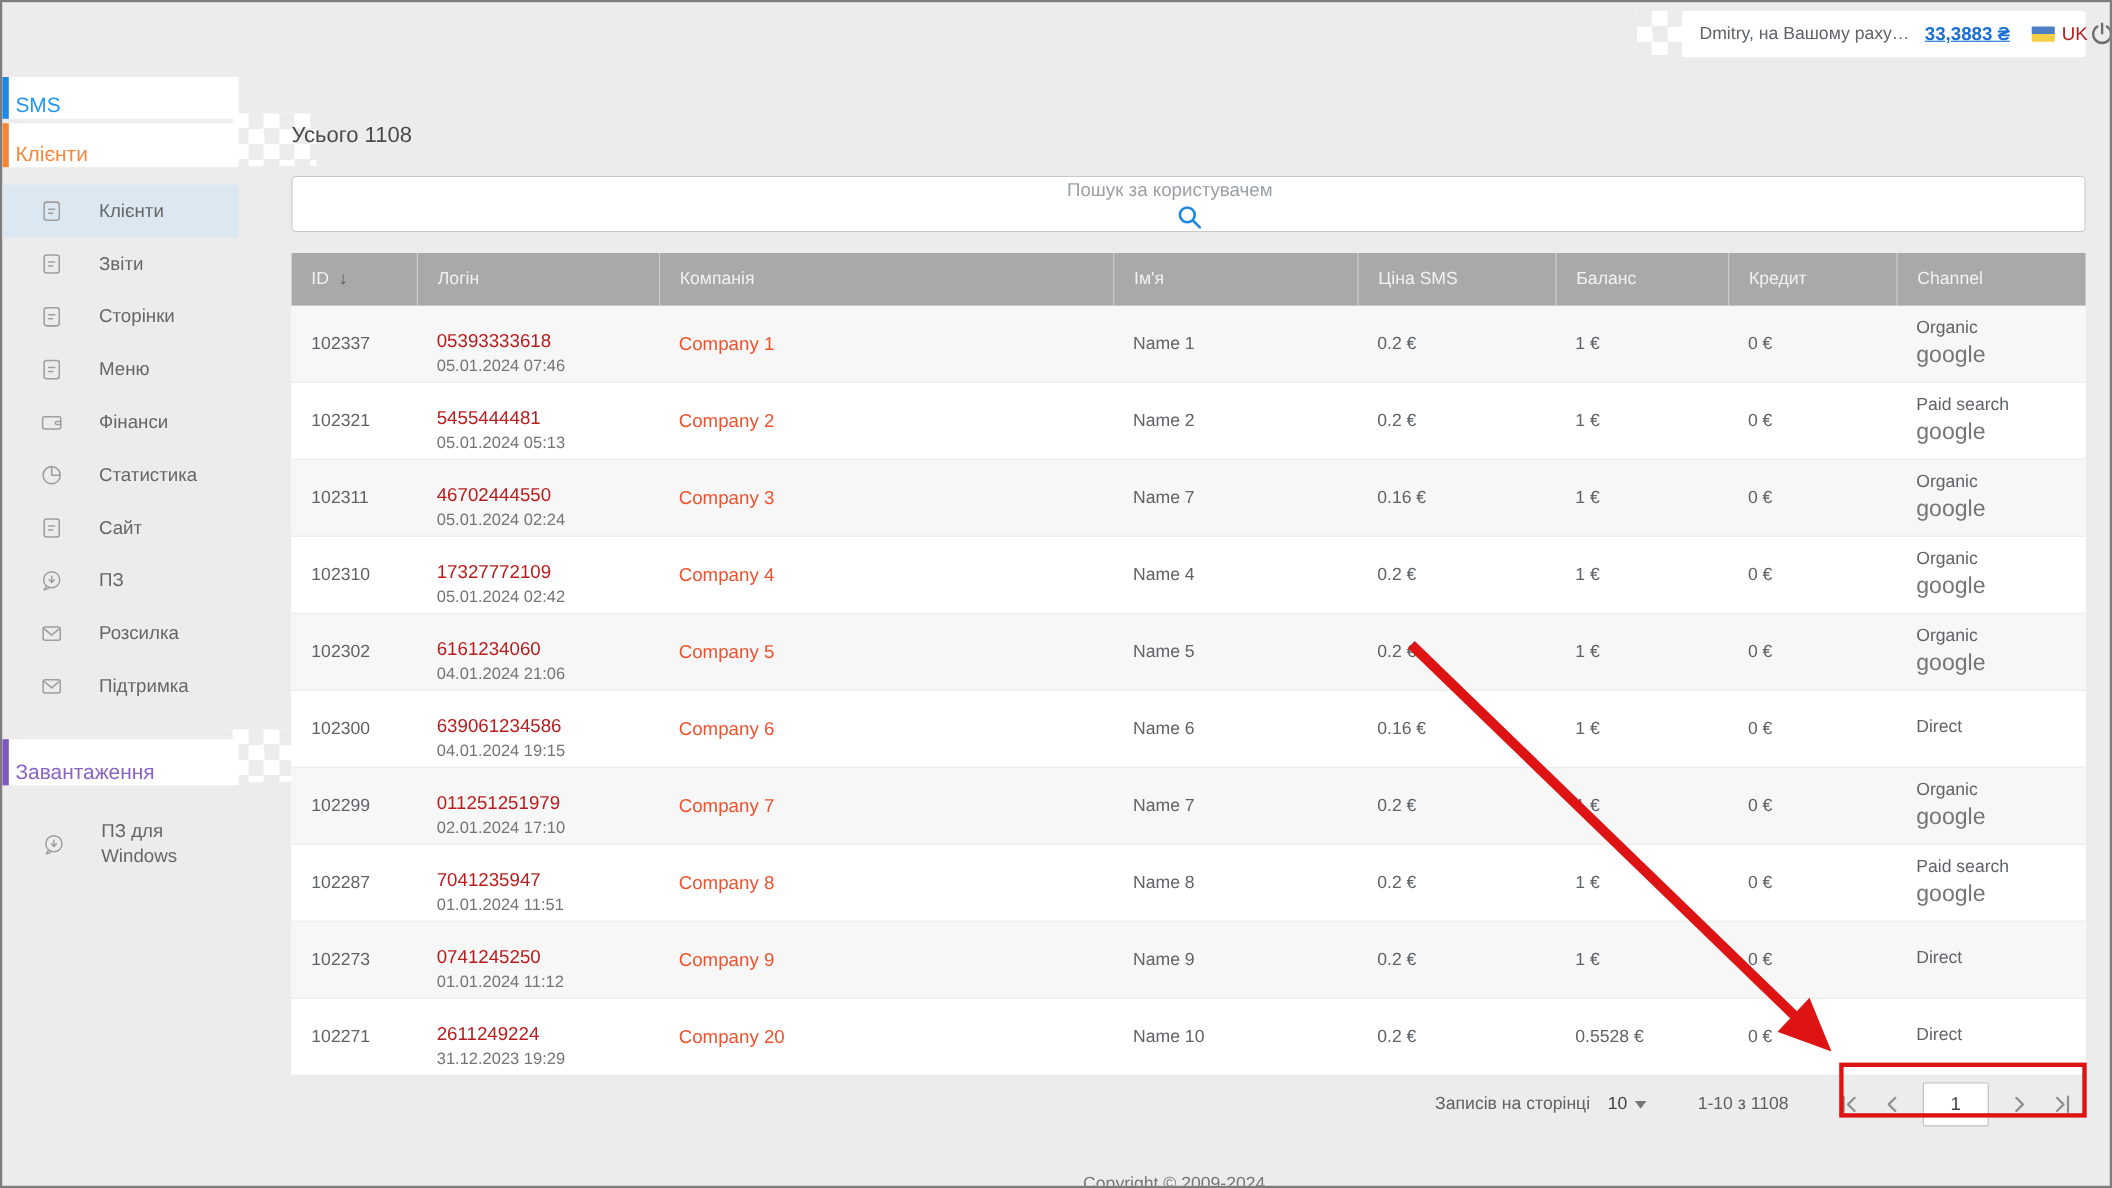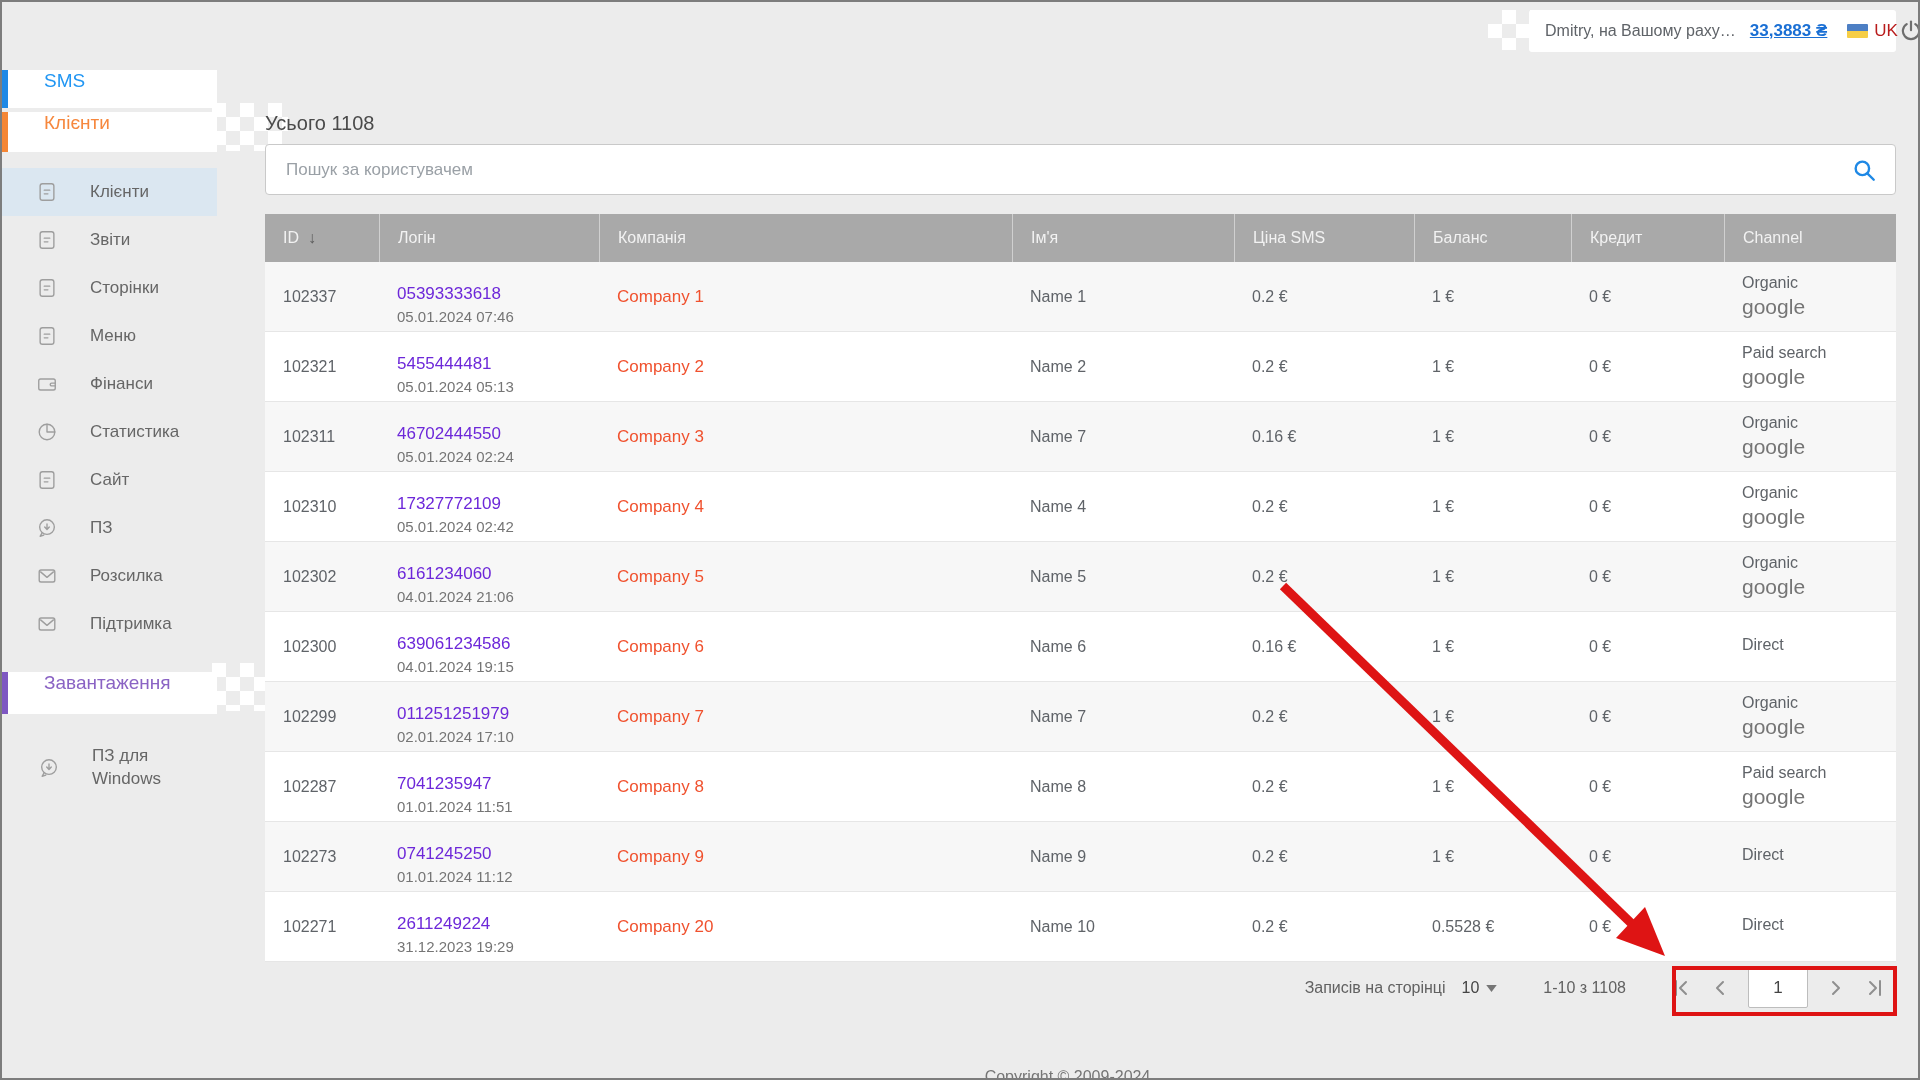--- a/index.html
+++ b/index.html
@@ -13,56 +13,56 @@
   .balance{font-size:17px;font-weight:bold;color:#1a6fd4;text-decoration:underline;margin-left:14px;white-space:nowrap;cursor:pointer;}
   .flag{width:21px;height:14px;margin-left:20px;border-radius:1px;
         background:linear-gradient(#4d7fc4 50%,#f6ce46 50%);flex:none;}
   .lang{font-size:17px;color:#b91c1c;margin-left:6px;}
   .power{margin-left:auto;display:flex;align-items:center;cursor:pointer;}
   
   .checker{position:absolute;background-image:conic-gradient(#fff 25%,transparent 0 50%,#fff 0 75%,transparent 0);
            background-size:28px 28px;}
   
   .sidebar{position:absolute;left:0;top:58px;width:215px;bottom:0;}
-  .section-header{height:38px;background:#fff;display:flex;align-items:flex-start;
-                  padding-left:36px;border-left:6px solid transparent;box-sizing:border-box;
+  .section-header{height:38px;background:#fff;display:flex;align-items:flex-end;
+                  padding-left:6px;border-left:6px solid transparent;box-sizing:border-box;
                   font-size:19px;cursor:pointer;}
   .sh-sms{margin-top:10px;border-left-color:#1e88e5;color:#2196f3;}
   .sh-clients{margin-top:4px;height:40px;border-left-color:#f58634;color:#f6873d;}
   .sh-downloads{margin-top:24px;height:42px;border-left-color:#7e57c2;color:#8a63c4;}
   .side-menu{margin-top:16px;}
   .side-item{height:48px;display:flex;align-items:center;padding-left:34px;cursor:pointer;}
   .side-item.active{background:#dbe7f1;}
   .side-icon{width:24px;height:24px;flex:none;display:flex;align-items:center;}
   .side-label{margin-left:30px;font-size:17px;color:#666;}
   .side-item.tall{height:64px;margin-top:22px;padding-left:36px;}
   .side-item.tall .side-label{line-height:1.35;width:110px;}
   
   .main{position:absolute;left:215px;top:58px;right:0;bottom:0;padding:50px 22px 0 48px;box-sizing:border-box;}
   .page-title{font-size:20px;color:#4a4a4a;line-height:26px;}
-  .searchbar{margin-top:8px;height:51px;background:#fff;border:1px solid #c9c9c9;border-radius:4px;
-             display:flex;align-items:center;box-sizing:border-box;padding:0 18px;}
+  .searchbar{margin-top:24px;height:51px;background:#fff;border:1px solid #c9c9c9;border-radius:4px;
+             display:flex;align-items:center;box-sizing:border-box;padding:0 18px;flex-direction:column;}
   .searchbar input{flex:1;border:none;outline:none;font-size:17px;color:#444;
                    font-family:"Liberation Sans",sans-serif;background:transparent;}
   .searchbar input::placeholder{color:#9aa0a6;}
   .search-btn{flex:none;cursor:pointer;display:flex;align-items:center;}
   
   .table-card{margin-top:19px;background:#fff;}
   .thead{display:flex;height:48px;background:#a9a9a9;align-items:stretch;}
   .thead .cell{display:flex;align-items:center;padding-left:18px;box-sizing:border-box;
                color:#f2f2f2;font-size:16px;border-left:1px solid rgba(255,255,255,.45);cursor:pointer;}
   .thead .cell:first-child{border-left:none;}
   .sort-arrow{margin-left:9px;color:#5d5d5d;font-size:16px;font-weight:bold;}
   .trow{display:flex;align-items:center;height:69px;background:#fff;border-bottom:1px solid #e6e6e6;}
   .trow.odd{background:#f7f7f7;}
   .cell{padding-left:18px;box-sizing:border-box;flex:none;}
   .col-0{width:114px;} .col-1{width:220px;} .col-2{width:413px;} .col-3{width:222px;}
   .col-4{width:180px;} .col-5{width:157px;} .col-6{width:153px;} .col-7{width:174px;}
   .cell{font-size:16px;color:#5f6368;}
-  .login-link{color:#6d28d9;font-size:17px;text-decoration:none;cursor:pointer;display:block;margin-top:16px;}
+  .login-link{color:#b91c1c;font-size:17px;text-decoration:none;cursor:pointer;display:block;margin-top:16px;}
   .login-date{color:#757575;font-size:15px;margin-top:4px;}
   .company-link{color:#f0512e;font-size:17px;text-decoration:none;cursor:pointer;}
   .channel-sub{color:#757575;font-size:21px;margin-top:3px;}
   
   .paginator{height:52px;display:flex;align-items:center;justify-content:flex-end;
              font-size:16px;color:#616161;}
   .pp-select{display:flex;align-items:center;margin-left:16px;cursor:pointer;}
   .pp-select .val{color:#444;}
   .pp-caret{margin-left:7px;display:flex;align-items:center;}
   .pp-range{margin-left:46px;}

